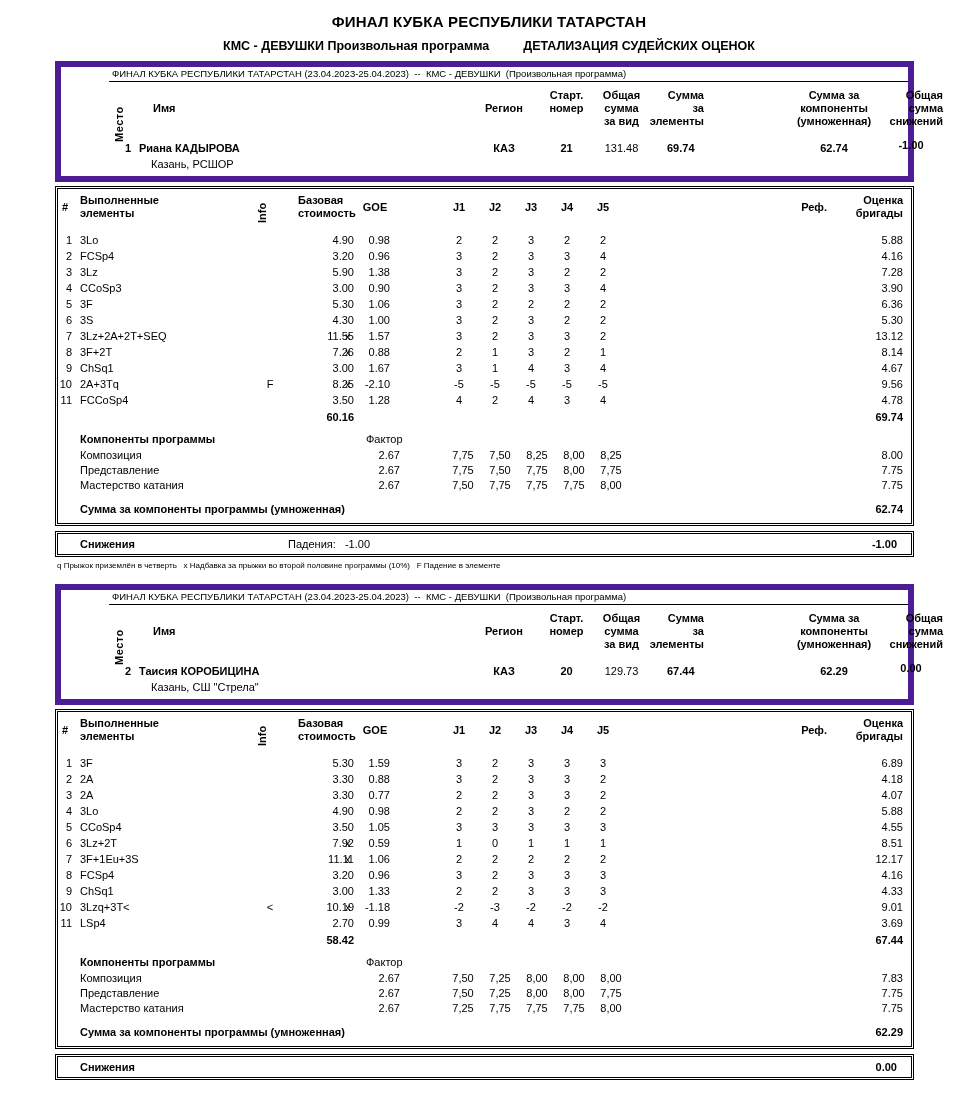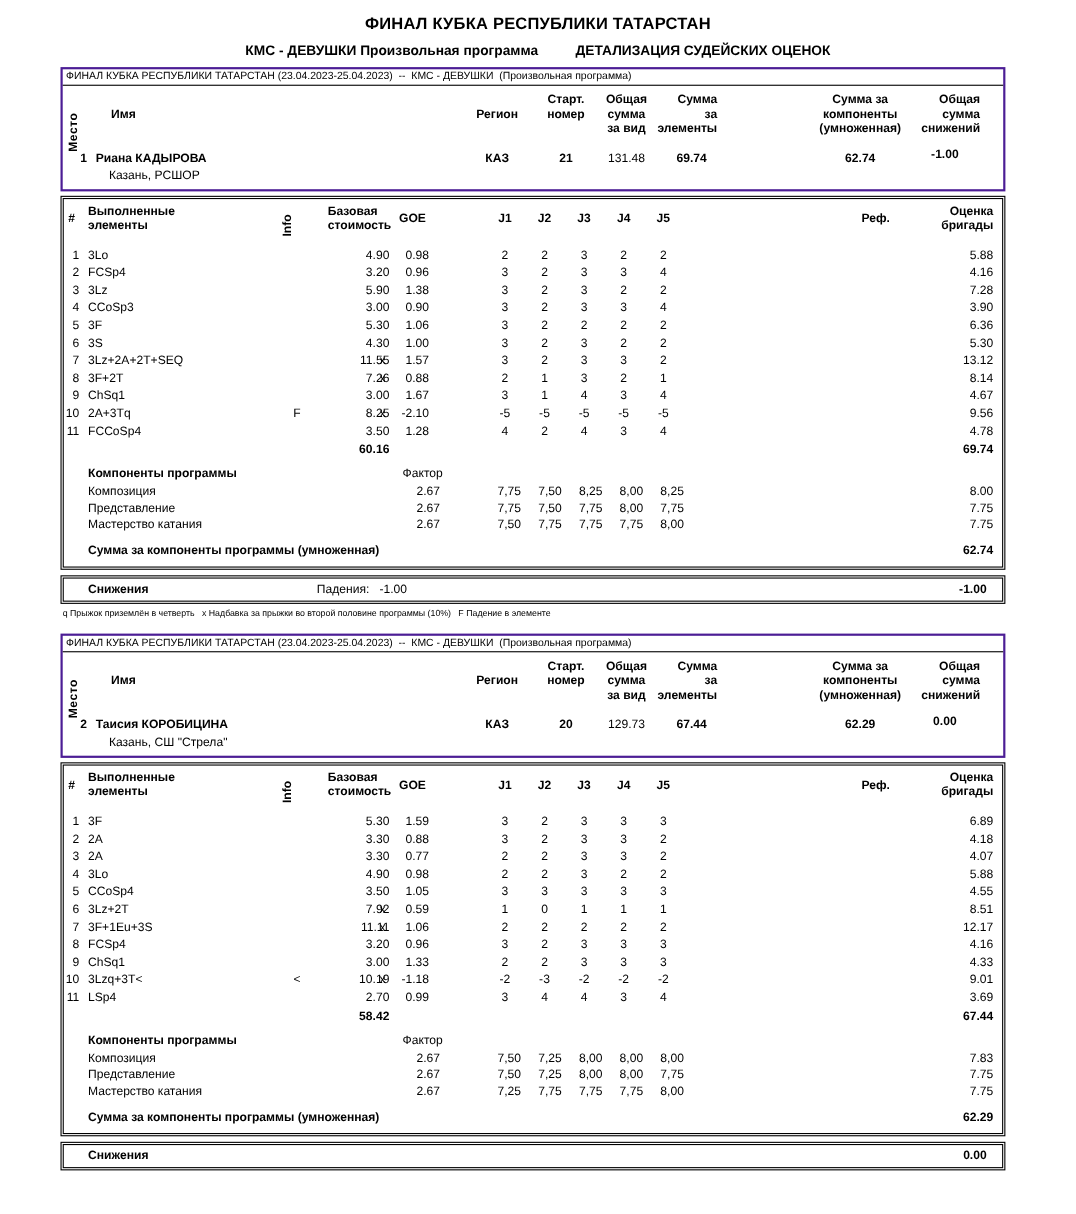--- a/index.html
+++ b/index.html
@@ -12,21 +12,21 @@
 
   .doc-title { text-align:center; font-weight:bold; font-size:15px; padding-top:13px; letter-spacing:.2px; }
   .doc-subtitle { text-align:center; font-weight:bold; font-size:12.5px; margin-top:9px; }
   .doc-subtitle .sub-gap { display:inline-block; width:34px; }
 
   .section { width:859px; margin-left:55px; }
   .section.first { margin-top:8px; }
   .section.second { margin-top:14px; }
 
   
-  .bio-box { border:2px solid #4c1d95; }
+  .bio-box { border:6px solid #4c1d95;padding-left:48px; }
   .strip { font-size:9.5px; padding:1px 3px 2px 3px; border-bottom:1px solid #000; white-space:pre; overflow:hidden; }
   .bio-body { position:relative; height:94px; font-size:11px; }
   .bc { position:absolute; line-height:13px; }
   .hdr { font-weight:bold; }
   .b-place-h { left:4px; top:8px; writing-mode:vertical-rl; transform:rotate(180deg); height:52px; font-weight:bold; letter-spacing:.5px; }
   .b-name-h  { left:44px; top:20px; }
   .b-region-h{ left:360px; top:20px; width:70px; text-align:center; }
   .b-start-h { left:430px; top:7px;  width:55px; text-align:center; }
   .b-total-h { left:485px; top:7px;  width:55px; text-align:center; }
   .b-tes-h   { left:538px; top:7px;  width:57px; text-align:right; }
@@ -45,21 +45,21 @@
   
   .el-box { border:3px double #000; margin-top:4px; padding-bottom:5px; }
   .el-head { position:relative; height:36px; font-size:11px; font-weight:bold; }
   .ec { position:absolute; line-height:13px; }
   .h-num   { left:0; top:12px; width:14px; text-align:center; }
   .h-name  { left:22px; top:5px; }
   .h-info  { left:198px; top:4px; writing-mode:vertical-rl; transform:rotate(180deg); height:30px; }
   .h-base  { left:240px; top:5px; }
   .h-goe   { left:300px; top:12px; width:34px; text-align:center; }
   .h-j     { top:12px; width:36px; text-align:center; }
-  .h-ref   { left:537px; top:12px; width:214px; text-align:right; }
+  .h-ref   { left:555px; top:12px; width:214px; text-align:right; }
   .h-panel { left:775px; top:5px;  width:70px; text-align:right; }
 
   .el-rows { margin-top:8px; }
   .el-row { position:relative; height:16px; font-size:11px; }
   .e { position:absolute; top:0; line-height:15px; }
   .e-num   { left:0; width:14px; text-align:right; }
   .e-name  { left:22px; }
   .e-info  { left:196px; width:32px; text-align:center; }
   .e-base  { left:228px; width:68px; text-align:right; }
   .e-x     { left:287px; width:16px; }

